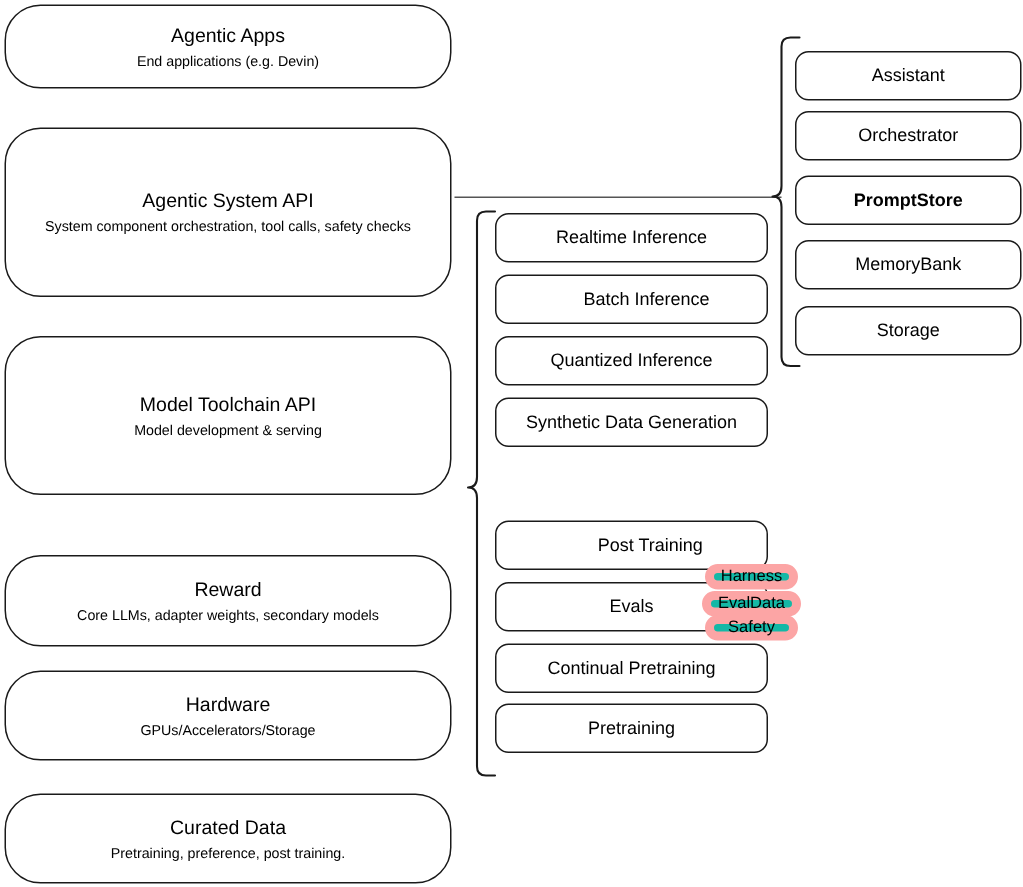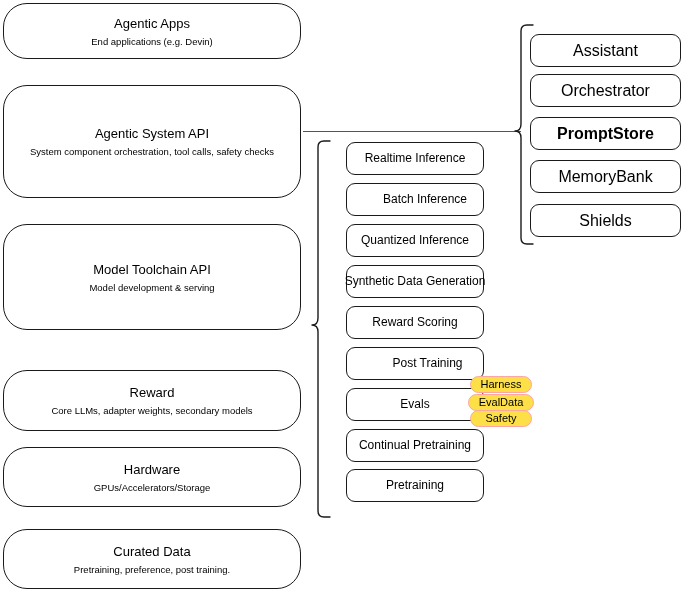--- a/index.html
+++ b/index.html
@@ -43,44 +43,44 @@
     color: #000000;
     margin-top: 3px;
     white-space: nowrap;
   }
   .layer-box {
     left: 3px;
     width: 298px;
     border-radius: 24px;
   }
   .mid-box {
-    left: 346px;
-    width: 138px;
+    left: 330px;
+    width: 182px;
     height: 33px;
     border-radius: 9px;
     align-items: center;
   }
   .mid-box .title {
     font-size: 12px;
   }
   .right-box {
     left: 530px;
     width: 151px;
     height: 33px;
     border-radius: 9px;
   }
   .right-box .title {
-    font-size: 16px;
+    font-size: 12px;
   }
   .pill {
     position: absolute;
     box-sizing: border-box;
-    border: 1px solid #fca5a5;
+    border: 6px solid #fca5a5;
     border-radius: 999px;
-    background: #fde047;
+    background: #14b8a6;
     display: flex;
     align-items: center;
     justify-content: center;
     height: 17px;
     font-size: 11px;
     line-height: 17px;
     white-space: nowrap;
     z-index: 5;
   }
   .connector {
@@ -152,23 +152,20 @@
   </div>
   <div class="box mid-box" style="top:183px;padding-left:20px;">
     <div class="title">Batch Inference</div>
   </div>
   <div class="box mid-box" style="top:224px;">
     <div class="title">Quantized Inference</div>
   </div>
   <div class="box mid-box" style="top:265px;">
     <div class="title">Synthetic Data Generation</div>
   </div>
-  <div class="box mid-box" style="top:306px;">
-    <div class="title">Reward Scoring</div>
-  </div>
   <div class="box mid-box" style="top:347px;padding-left:25px;">
     <div class="title">Post Training</div>
   </div>
   <div class="box mid-box" style="top:388px;">
     <div class="title">Evals</div>
   </div>
   <div class="box mid-box" style="top:429px;">
     <div class="title">Continual Pretraining</div>
   </div>
   <div class="box mid-box" style="top:469px;">
@@ -191,16 +188,16 @@
   <div class="box right-box" style="top:74px;">
     <div class="title">Orchestrator</div>
   </div>
   <div class="box right-box" style="top:117px;font-weight:bold;">
     <div class="title">PromptStore</div>
   </div>
   <div class="box right-box" style="top:160px;">
     <div class="title">MemoryBank</div>
   </div>
   <div class="box right-box" style="top:204px;">
-    <div class="title">Shields</div>
+    <div class="title">Storage</div>
   </div>
 
 </div>
 
 </body></html>

